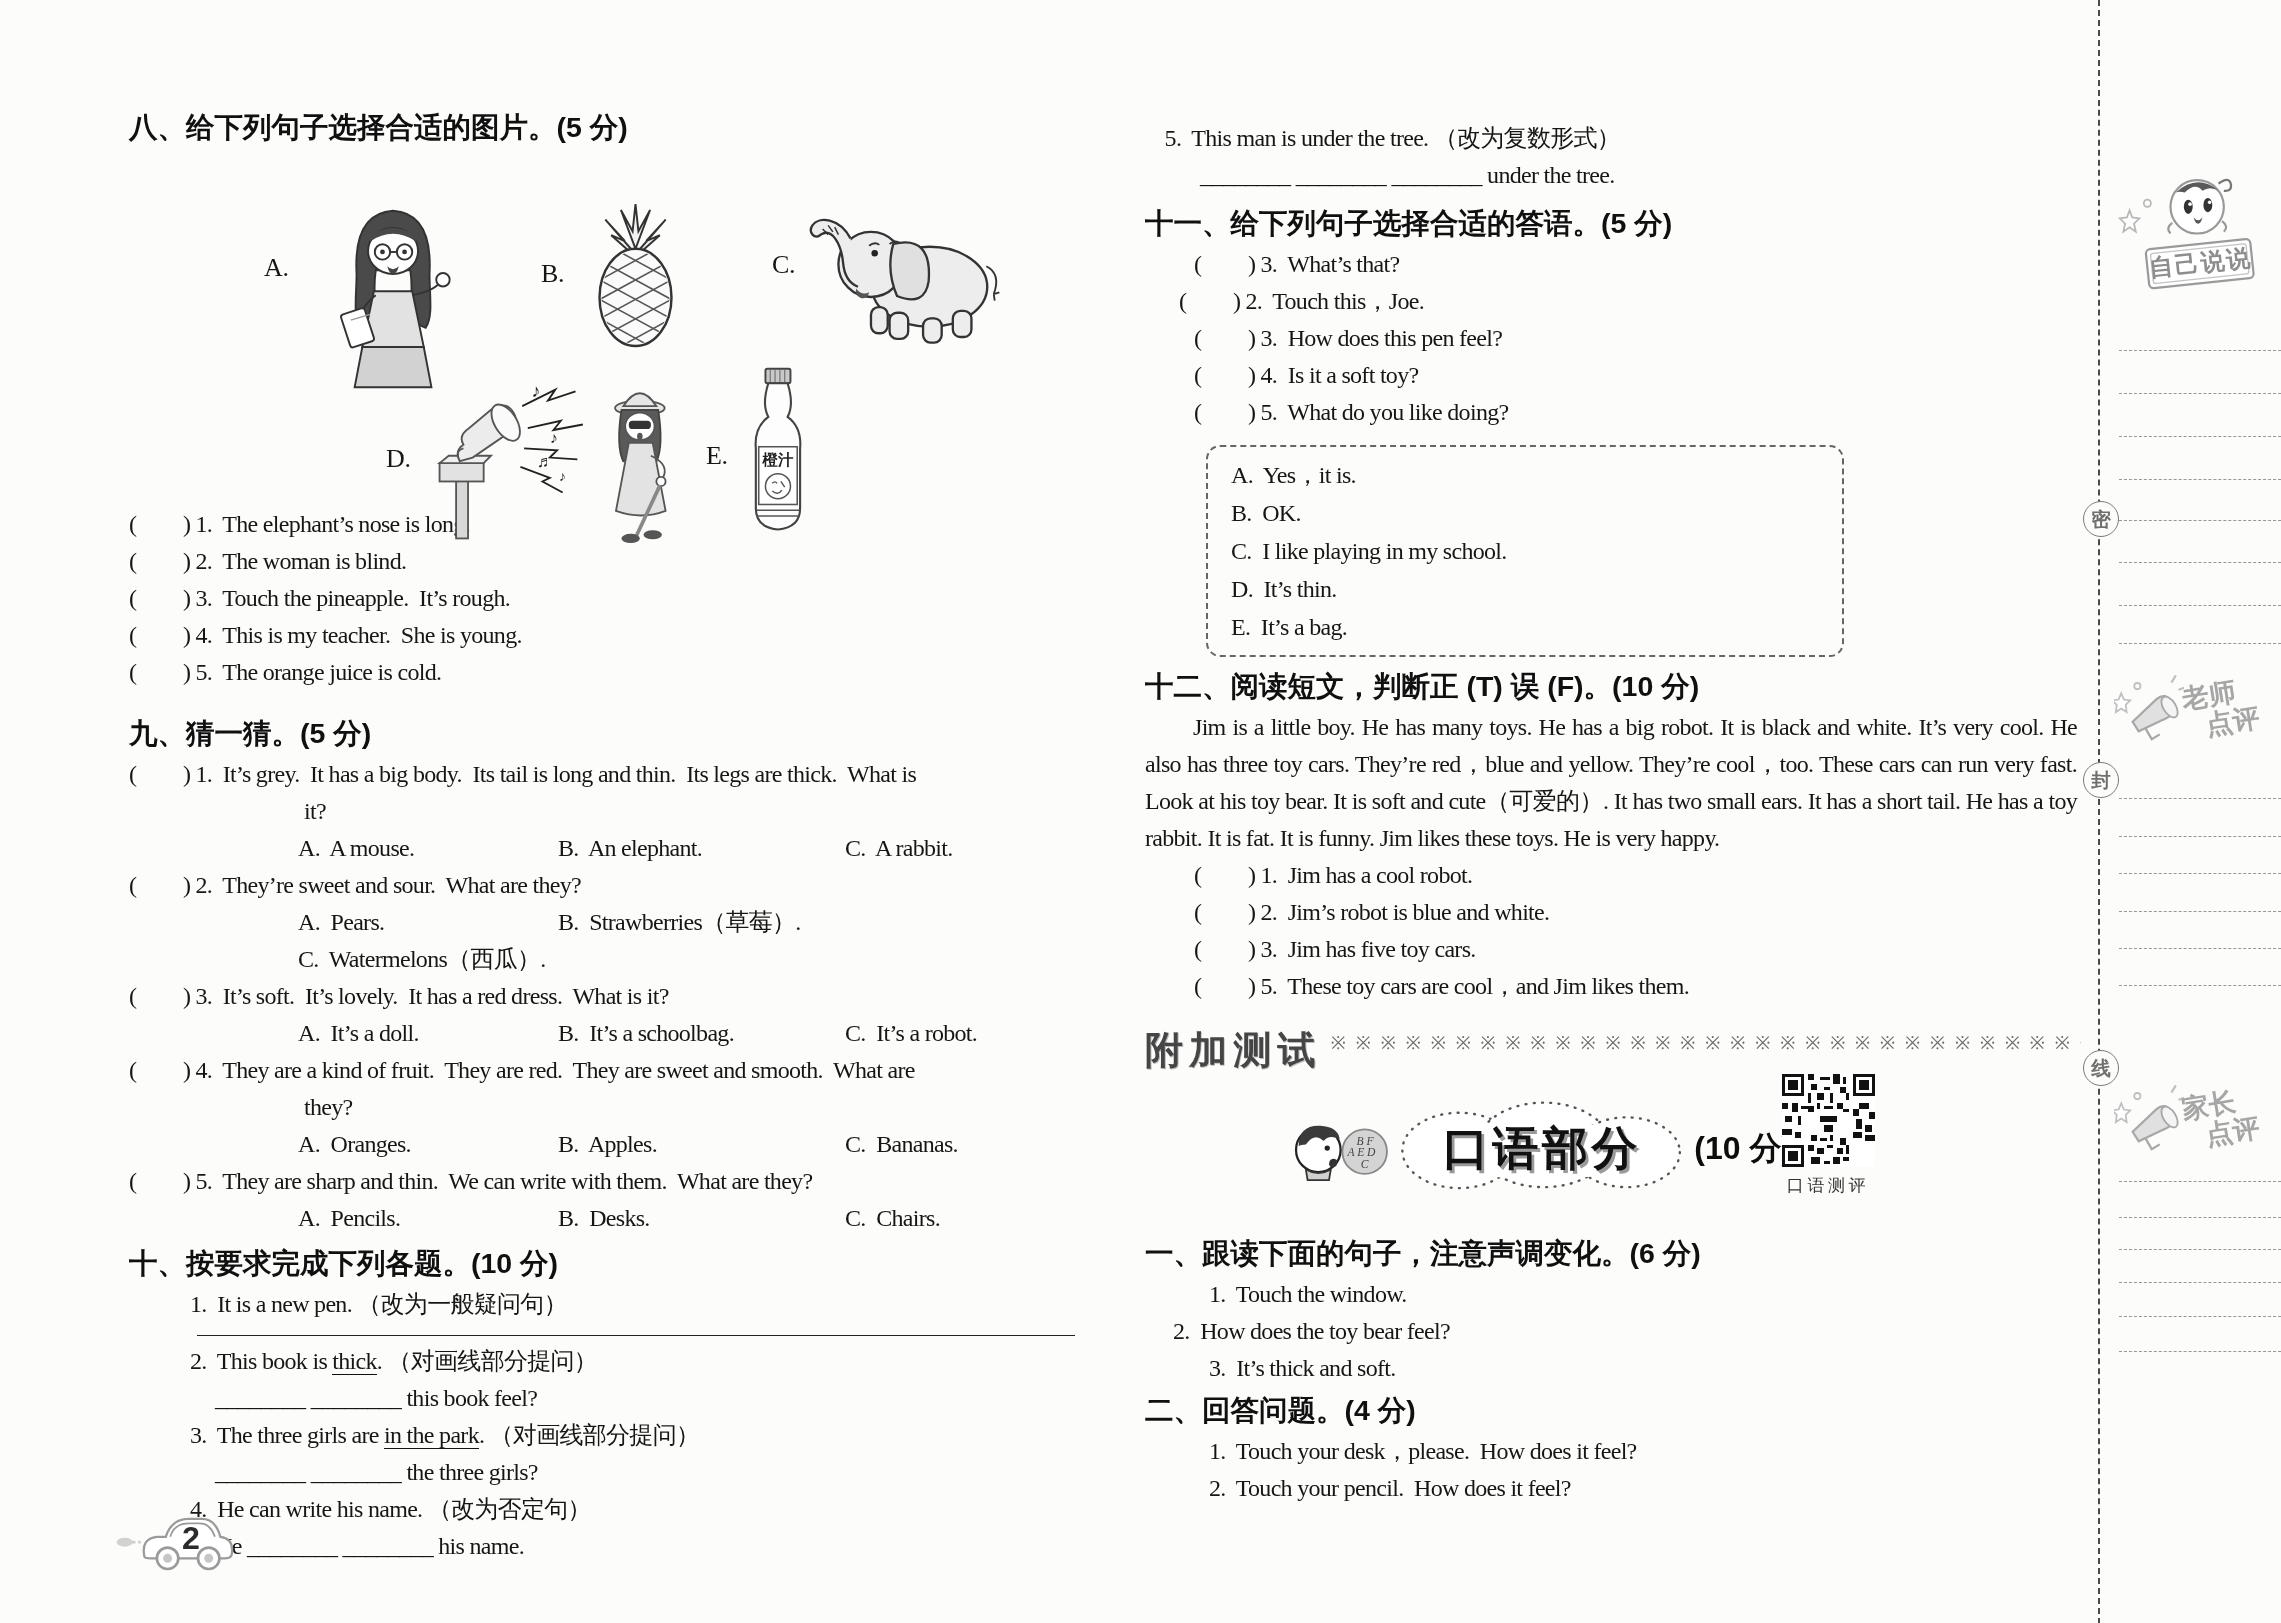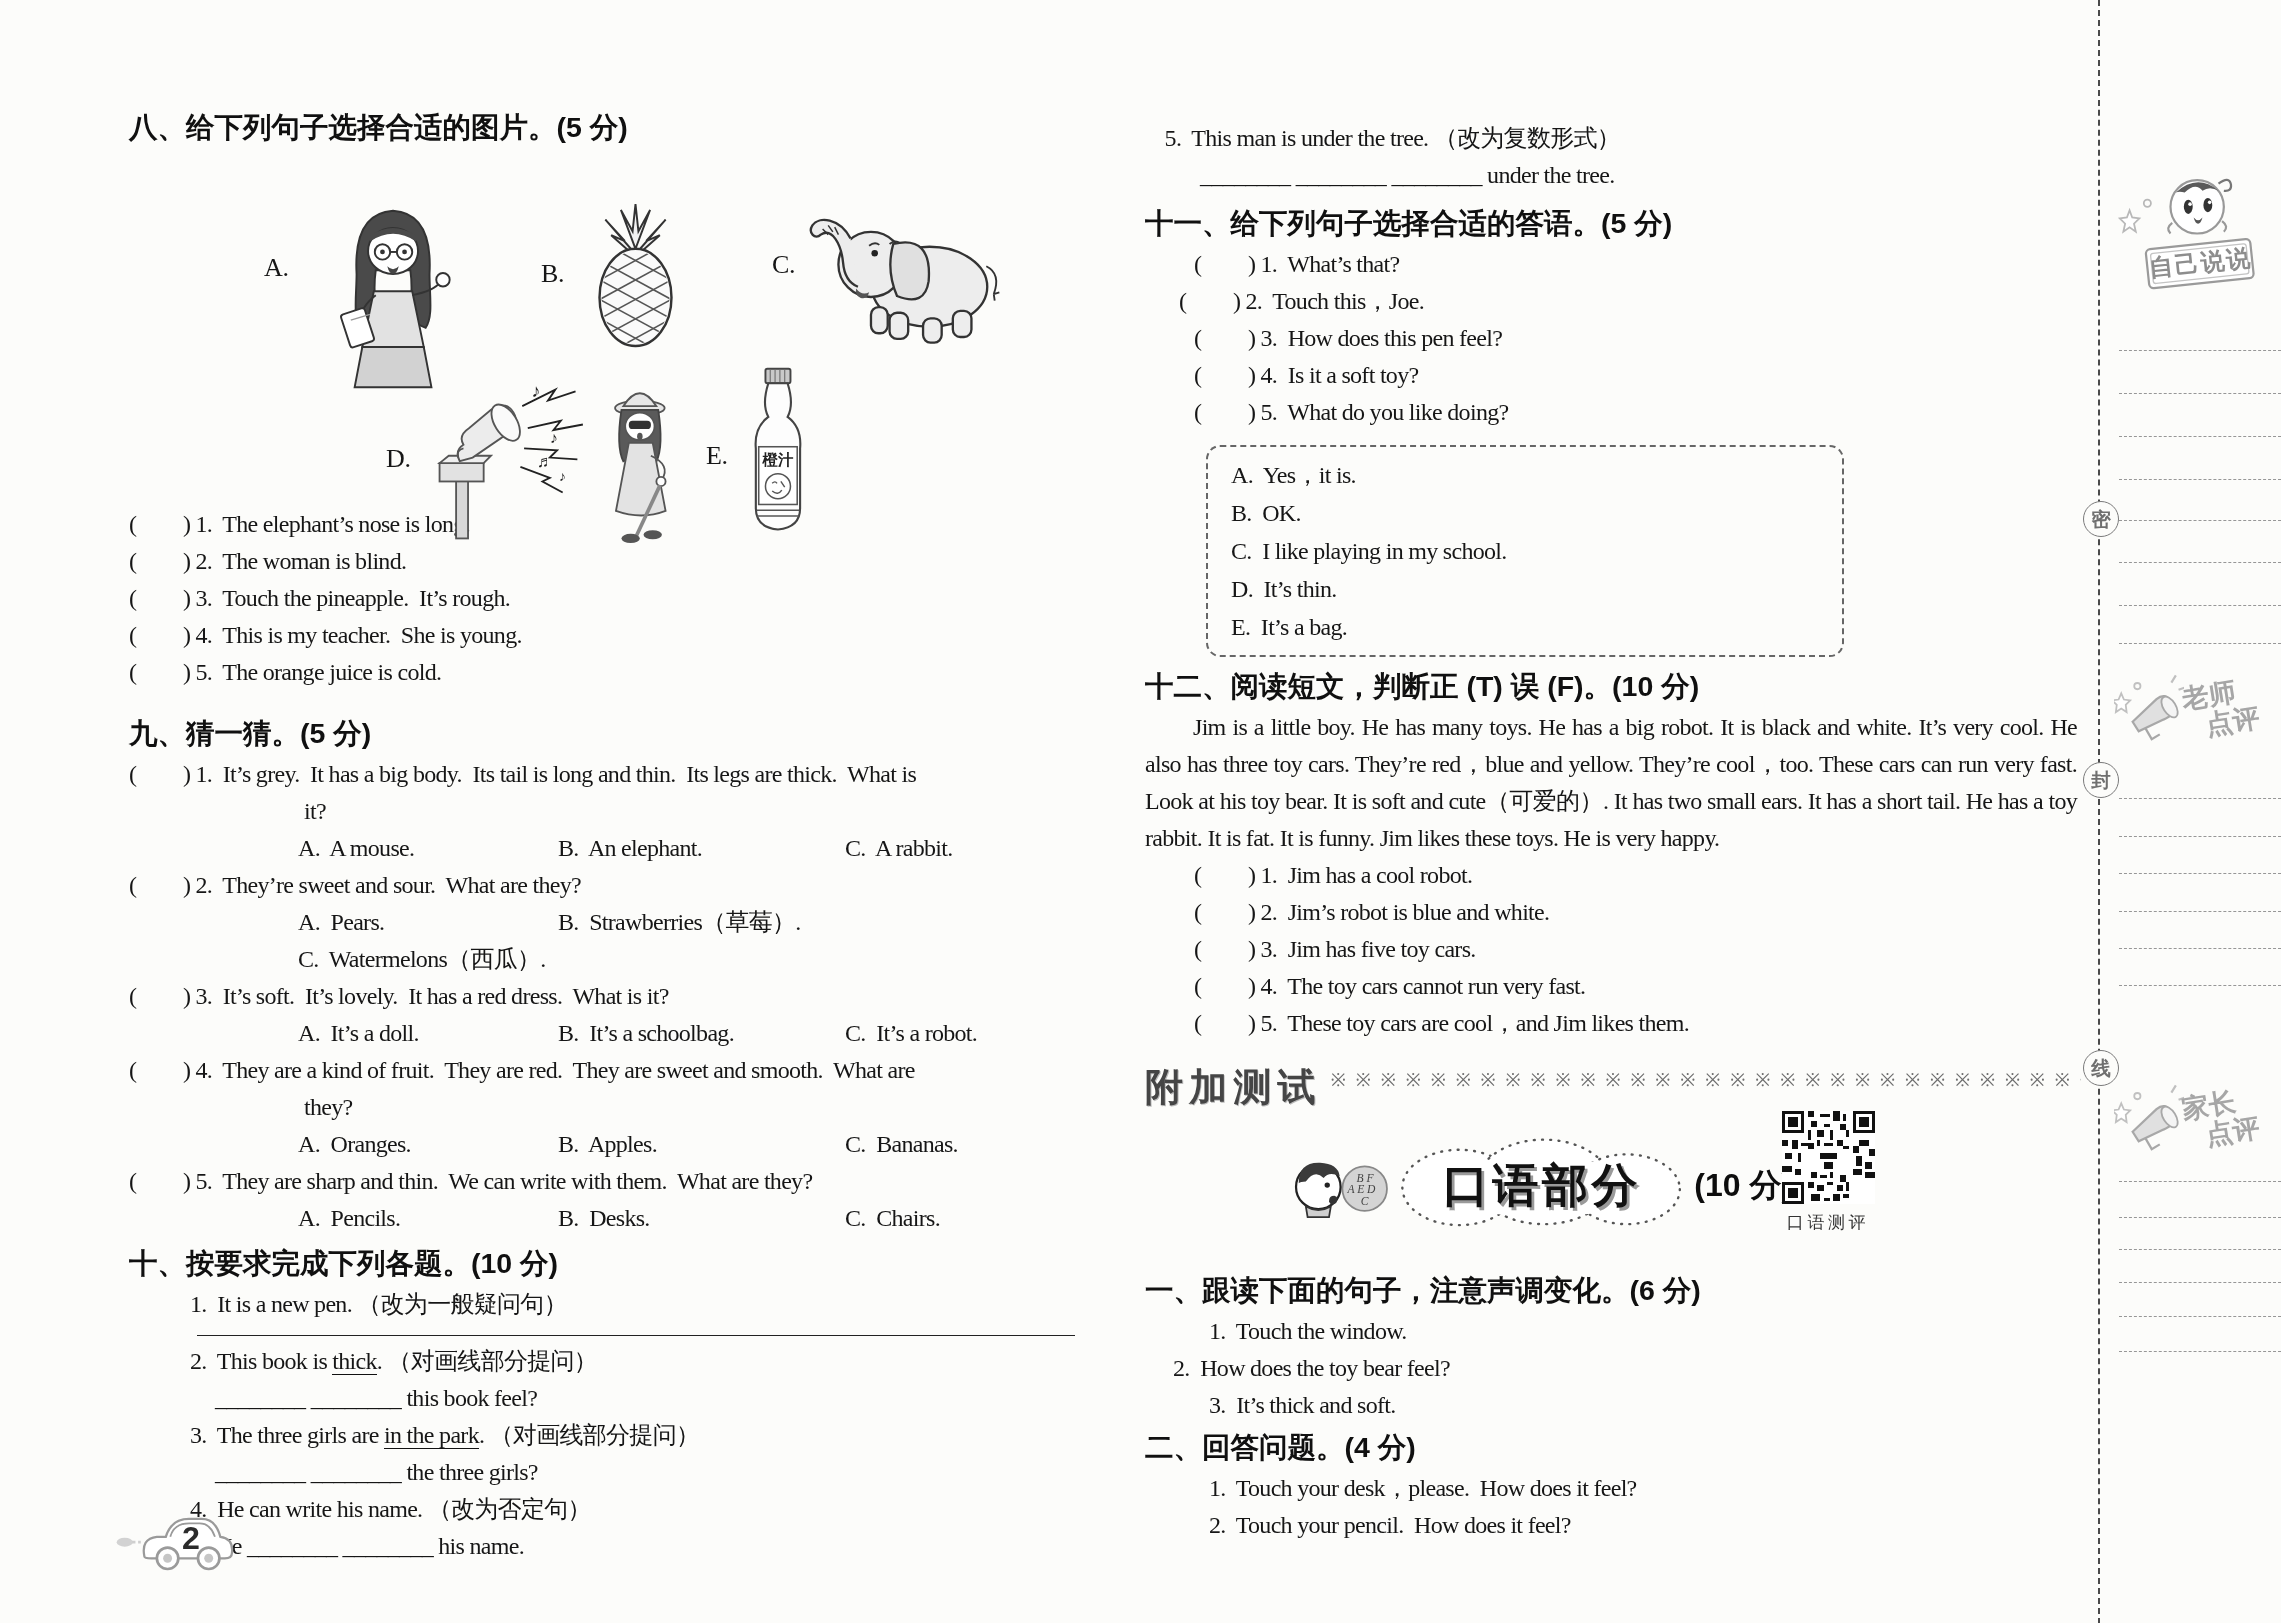--- a/index.html
+++ b/index.html
@@ -251,41 +251,40 @@
     <div class="q subans">He ________ ________ his name.</div>
   </div>
 
   <div class="col-right">
 
     <div class="q" style="margin-left:19.6px">5.  This man is under the tree. （改为复数形式）</div>
     <div class="q" style="margin-left:55px">________ ________ ________ under the tree.</div>
 
     <div class="h" style="margin-top:7.1px">十一、给下列句子选择合适的答语。(5 分)</div>
 
-    <div class="q" style="margin-left:49px">(　　) 1.  What’s that?</div>
+    <div class="q" style="margin-left:49px">(　　) 3.  What’s that?</div>
     <div class="q" style="margin-left:34px">(　　) 2.  Touch this，Joe.</div>
     <div class="q" style="margin-left:49px">(　　) 3.  How does this pen feel?</div>
     <div class="q" style="margin-left:49px">(　　) 4.  Is it a soft toy?</div>
     <div class="q" style="margin-left:49px">(　　) 5.  What do you like doing?</div>
 
     <div class="ansbox">
       <div class="q">A.  Yes，it is.</div>
       <div class="q">B.  OK.</div>
       <div class="q">C.  I like playing in my school.</div>
       <div class="q">D.  It’s thin.</div>
       <div class="q">E.  It’s a bag.</div>
     </div>
 
     <div class="h" style="margin-top:7.1px">十二、阅读短文，判断正 (T) 误 (F)。(10 分)</div>
     <div class="passage">Jim is a little boy.  He has many toys.  He has a big robot.  It is black and white.  It’s very cool.  He also has three toy cars.  They’re red，blue and yellow.  They’re cool，too.  These cars can run very fast.  Look at his toy bear.  It is soft and cute（可爱的）.  It has two small ears.  It has a short tail.  He has a toy rabbit.  It is fat.  It is funny.  Jim likes these toys.  He is very happy.</div>
 
     <div class="q" style="margin-left:49px;line-height:37px">(　　) 1.  Jim has a cool robot.</div>
     <div class="q" style="margin-left:49px;line-height:37px">(　　) 2.  Jim’s robot is blue and white.</div>
     <div class="q" style="margin-left:49px;line-height:37px">(　　) 3.  Jim has five toy cars.</div>
-    <div class="q" style="margin-left:49px;line-height:37px">(　　) 4.  The toy cars cannot run very fast.</div>
     <div class="q" style="margin-left:49px;line-height:37px">(　　) 5.  These toy cars are cool，and Jim likes them.</div>
 
     <div class="extra-row">
       <span class="extra-label">附加测试</span>
       <span class="extra-deco">※ ※ ※ ※ ※ ※ ※ ※ ※ ※ ※ ※ ※ ※ ※ ※ ※ ※ ※ ※ ※ ※ ※ ※ ※ ※ ※ ※ ※ ※ ※ ※ ※ ※ ※ ※ ※ ※ ※ ※</span>
     </div>
 
     <div class="badge-block">
       <div class="badge-center">
         <svg width="107" height="68" viewBox="0 0 120 70">

